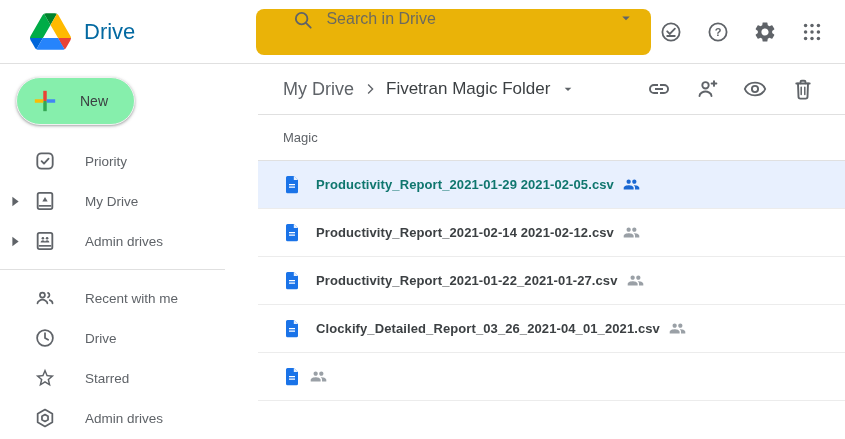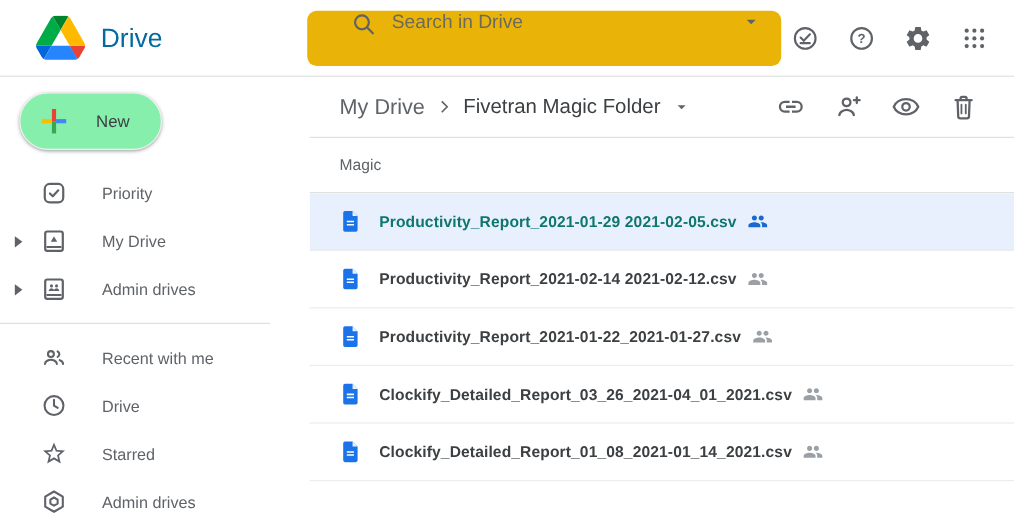--- a/index.html
+++ b/index.html
@@ -346,21 +346,20 @@
         </div>
 
         <div class="file-row">
           <span class="doc">
             <svg width="18" height="21" viewBox="0 0 24 26">
               <path d="M6 1.5h8.4L20 7.1v15.4a2 2 0 0 1-2 2H6a2 2 0 0 1-2-2v-19a2 2 0 0 1 2-2z" fill="#1a73e8"></path>
               <path d="M14.4 1.5L20 7.1h-5.6z" fill="#fff" opacity=".9"></path>
               <path d="M8 13.2h8M8 16.6h8" stroke="#fff" stroke-width="1.7"></path>
             </svg>
           </span>
-          <span class="file-name">Clockify_Detailed_Report_01_08_2021-01_14_2021.csv</span>
           <span class="shared-ico">
             <svg width="17" height="17" viewBox="0 0 24 24" fill="currentColor">
                 <path d="M16 11c1.66 0 2.99-1.34 2.99-3S17.66 5 16 5s-3 1.34-3 3 1.34 3 3 3zm-8 0c1.66 0 2.99-1.34 2.99-3S9.66 5 8 5 5 6.34 5 8s1.34 3 3 3zm0 2c-2.33 0-7 1.17-7 3.5V19h14v-2.5c0-2.33-4.67-3.5-7-3.5zm8 0c-.29 0-.62.02-.97.05 1.16.84 1.97 1.97 1.97 3.45V19h6v-2.5c0-2.33-4.67-3.5-7-3.5z"></path>
               </svg>
           </span>
         </div>
 
       </div>
     </main>
   </div>

